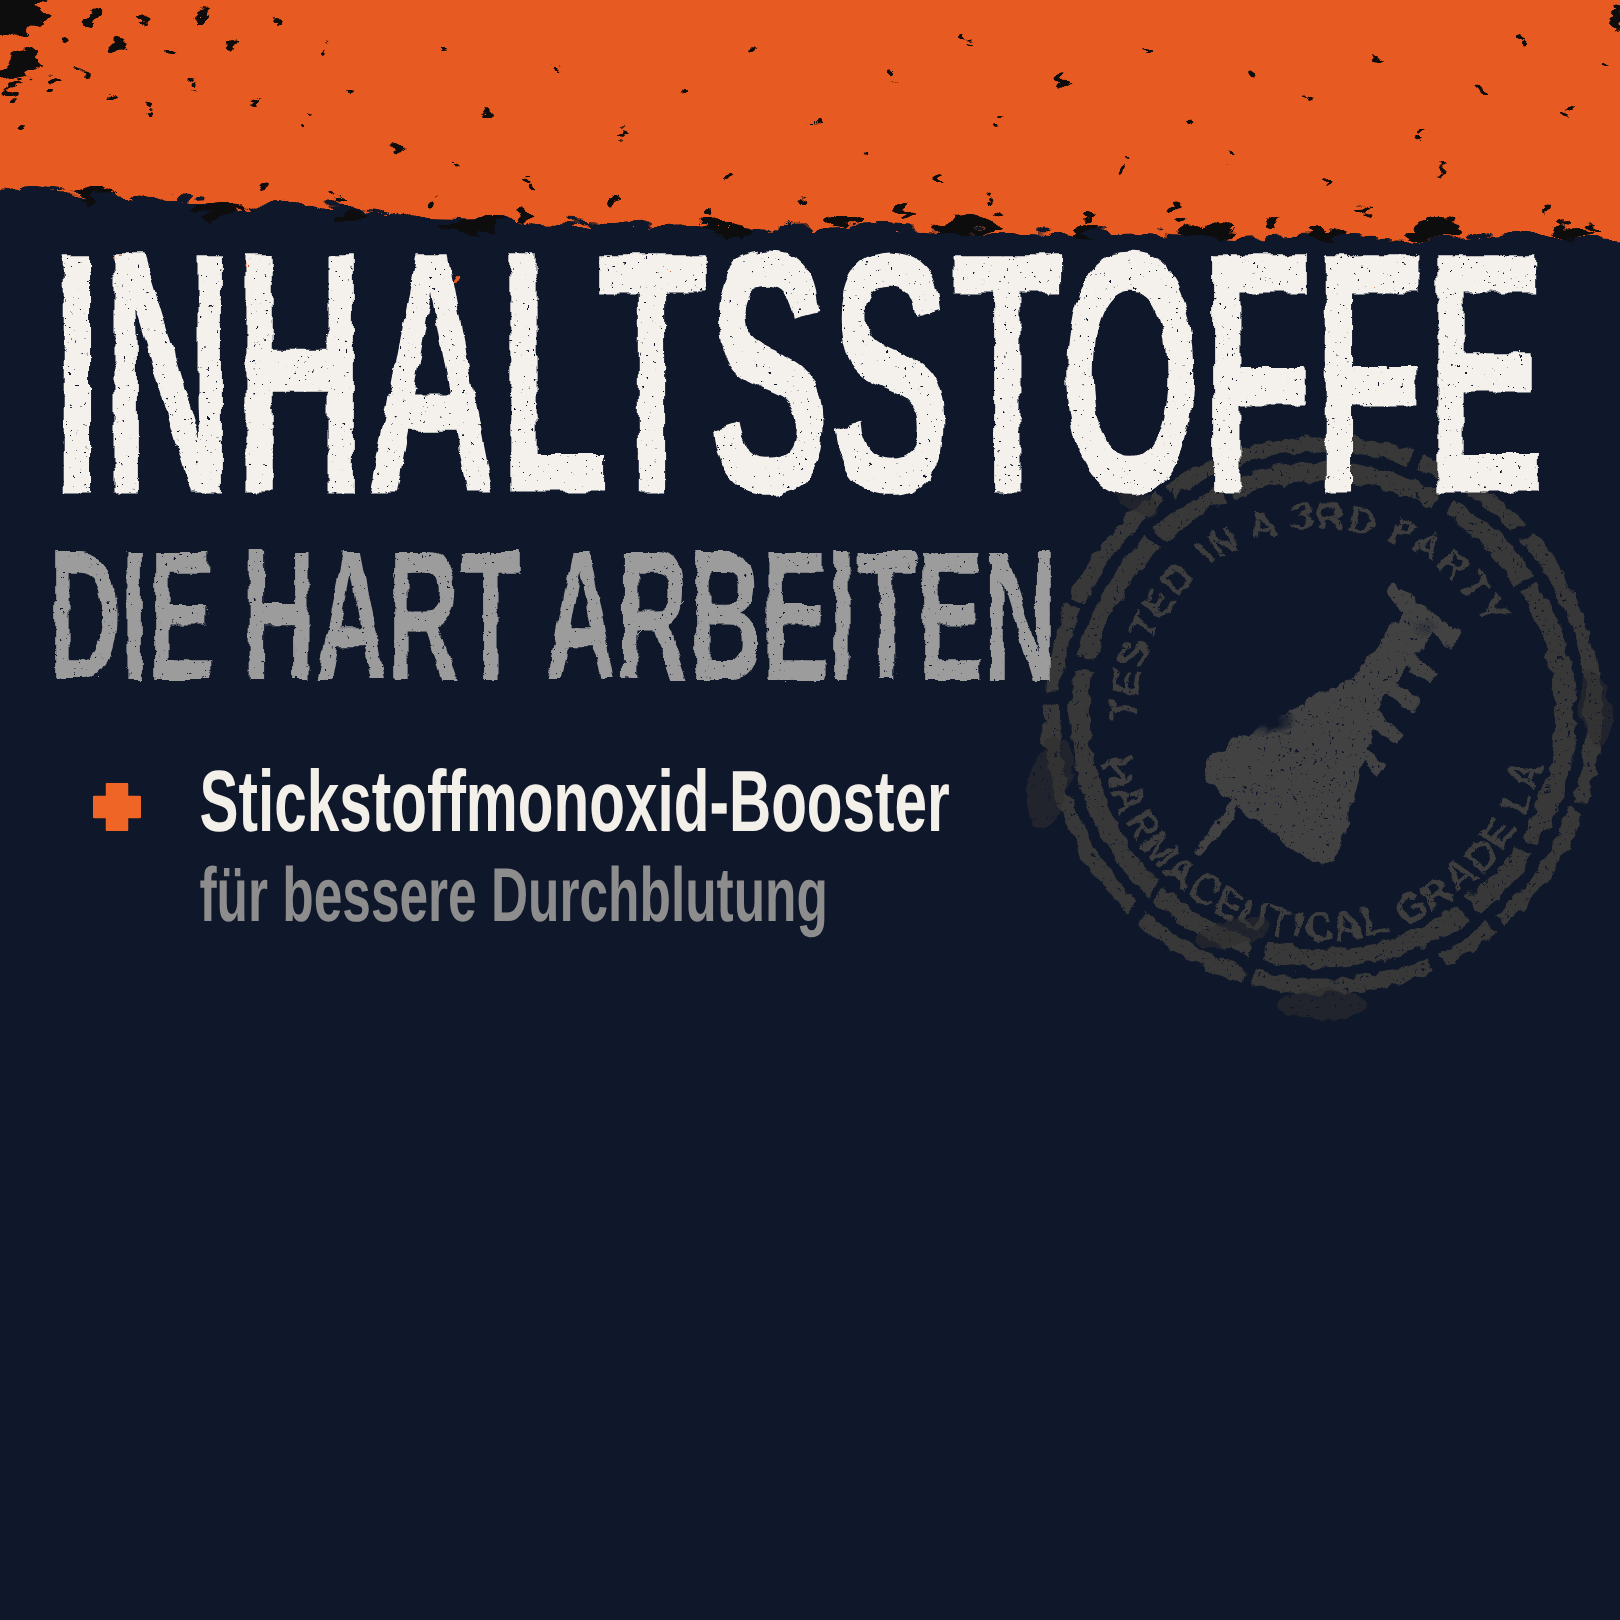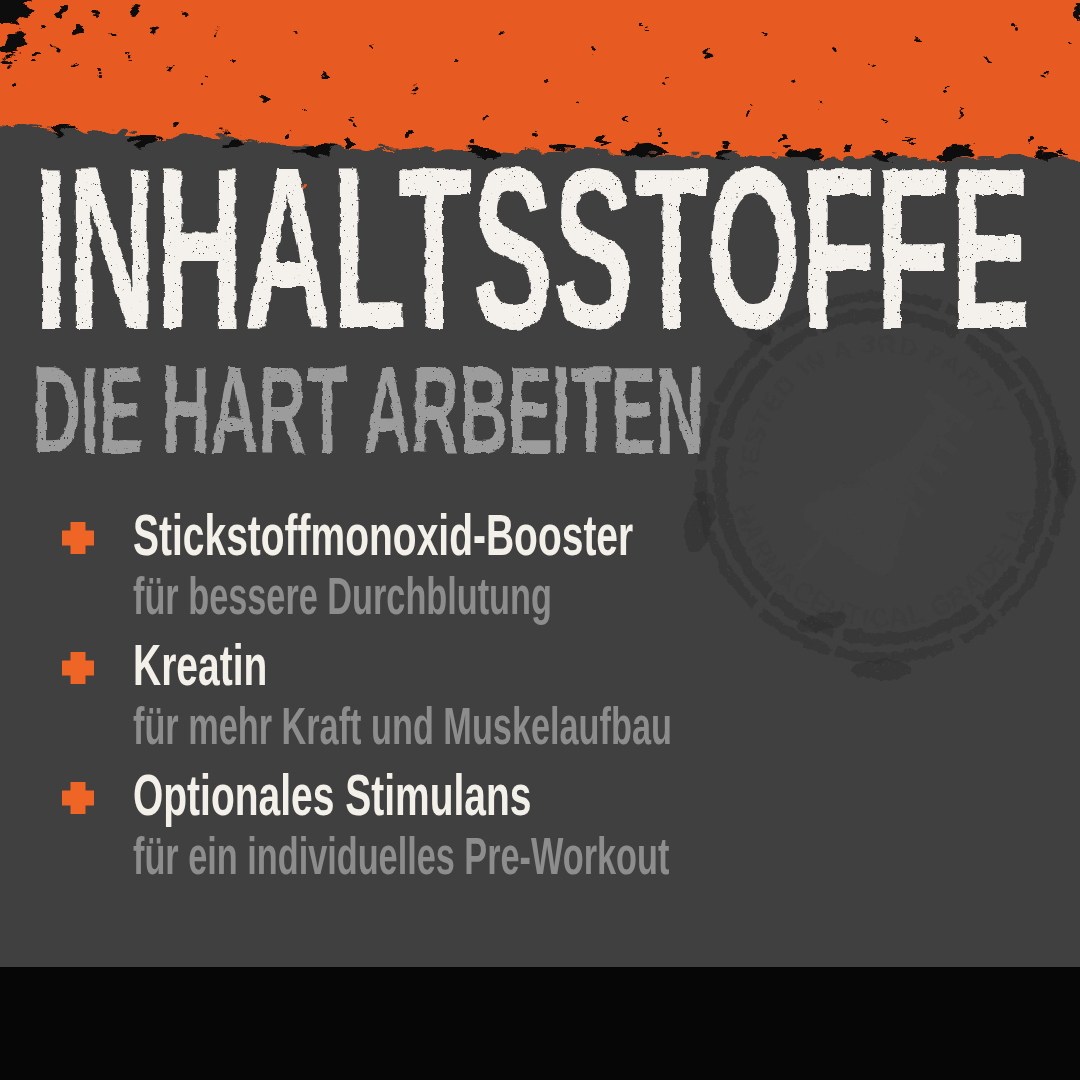--- a/index.html
+++ b/index.html
@@ -1,19 +1,19 @@
 <!DOCTYPE html>
 <html><head>
 <meta charset="utf-8">
 <style>
   html,body{margin:0;padding:0;background:#060606;}
   .poster{
     position:relative;
-    width:1080px;height:967px;
-    background:#404040;
+    width:1080px;height:1080px;
+    background:#0f172a;
     overflow:hidden;
     font-family:"Liberation Sans", sans-serif;
   }
   .art{position:absolute;left:0;top:0;}
   .sv-title{font-family:"Liberation Sans",sans-serif;font-weight:700;letter-spacing:0;}
   .sv-arc{font-family:"Liberation Sans",sans-serif;font-weight:700;fill:#3E3E3E;letter-spacing:1px;}
   .stamp-ink{stroke:#383838;fill:none;}
   .flask{fill:#424242;}
   .smudge{fill:#2E2E2E;opacity:.55;}
 
@@ -200,39 +200,17 @@
         <svg viewBox="0 0 32 32">
             <path d="M10,1 H22 V10 H31 V22 H22 V31 H10 V22 H1 V10 H10 Z"></path>
           </svg>
       </span>
       <div class="lines">
         <div class="name">Stickstoffmonoxid-Booster</div>
         <div class="benefit">für bessere Durchblutung</div>
       </div>
     </div>
 
-    <div class="item" style="top:634px">
-      <span class="plus">
-        <svg viewBox="0 0 32 32">
-            <path d="M10,1 H22 V10 H31 V22 H22 V31 H10 V22 H1 V10 H10 Z"></path>
-          </svg>
-      </span>
-      <div class="lines">
-        <div class="name">Kreatin</div>
-        <div class="benefit">für mehr Kraft und Muskelaufbau</div>
-      </div>
-    </div>
-
-    <div class="item" style="top:764px">
-      <span class="plus">
-        <svg viewBox="0 0 32 32">
-            <path d="M10,1 H22 V10 H31 V22 H22 V31 H10 V22 H1 V10 H10 Z"></path>
-          </svg>
-      </span>
-      <div class="lines">
-        <div class="name">Optionales Stimulans</div>
-        <div class="benefit">für ein individuelles Pre-Workout</div>
-      </div>
-    </div>
+
 
 
   </div>
 </div>
 
 </body></html>

